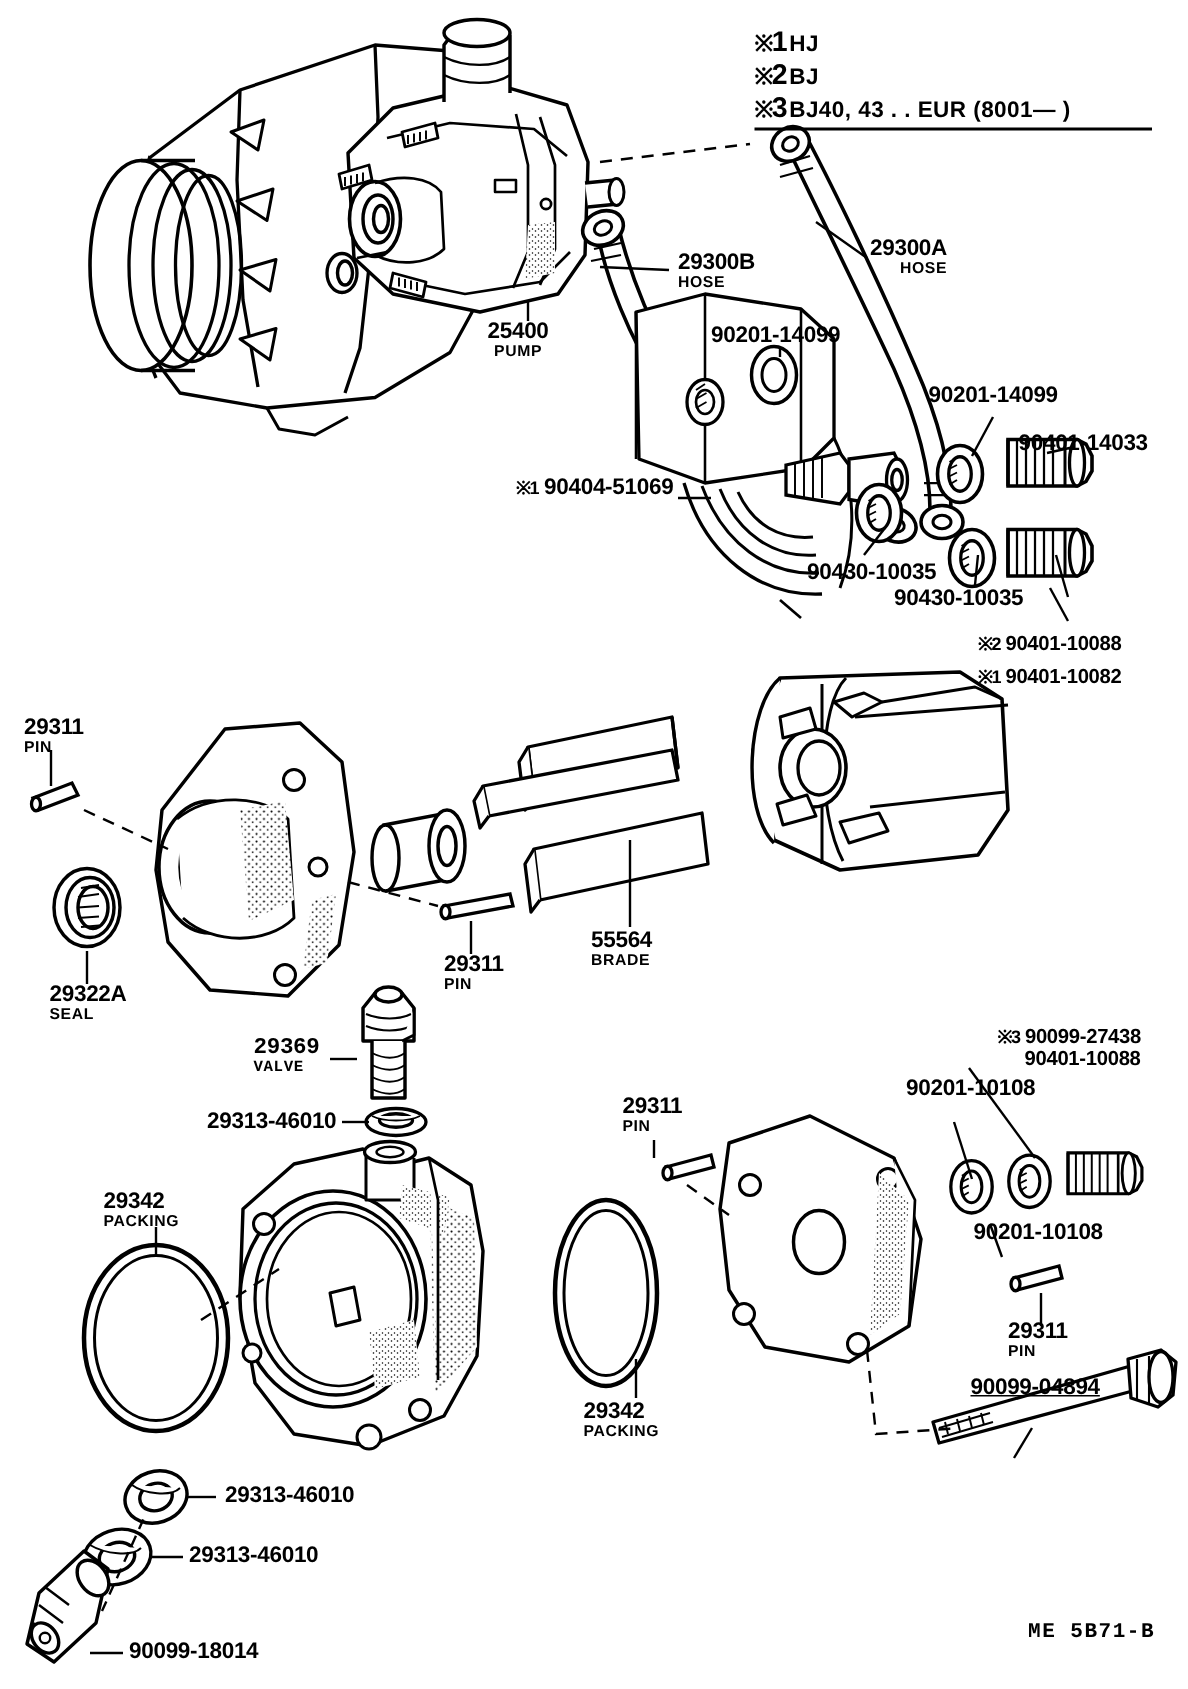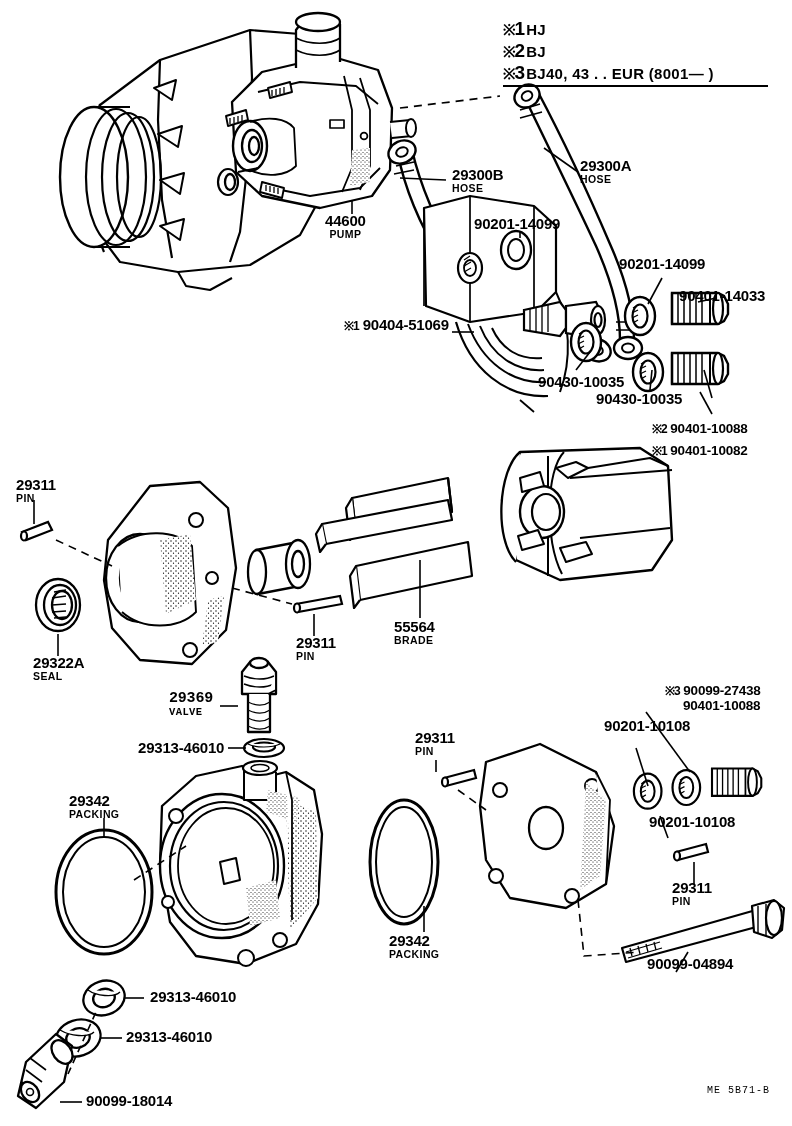--- a/index.html
+++ b/index.html
@@ -35,21 +35,21 @@
   }
   .legend .mk{font-size:15px;letter-spacing:-1px;}
   .legend .idx{font-size:19px;font-weight:bold;margin-right:1px;}
   .legend .txt{font-size:15px;letter-spacing:0.3px;}
   .legend .rule{
     border-bottom:2px solid #000;width:265px;margin-top:1px;
   }
   .footer{
     position:absolute;right:22px;bottom:30px;
     font-family:"Liberation Mono", monospace;
-    font-size:10px;font-weight:normal;letter-spacing:1px;
+    font-size:14px;font-weight:bold;letter-spacing:1px;
   }
   .mkinline{font-size:12px;letter-spacing:-1px;}
 </style>
 </head>
 <body>
 
 <div id="page">
 
   <svg id="artwork" viewBox="0 0 792 1126" xmlns="http://www.w3.org/2000/svg">
     <defs>
@@ -432,30 +432,30 @@
     </div>
     <div class="row">
       <span class="mk">※</span>
       <span class="idx">3</span>
       <span class="txt">BJ40, 43 . . EUR (8001—        )</span>
     </div>
     <div class="rule"></div>
   </div>
 
   <div class="lbl ctr" style="left:325px;top:213px;">
-    <span class="num">44600</span>
+    <span class="num">25400</span>
     <span class="sub">PUMP</span>
   </div>
 
   <div class="lbl" style="left:452px;top:167px;">
     <span class="num">29300B</span>
     <span class="sub">HOSE</span>
   </div>
 
-  <div class="lbl" style="left:580px;top:158px;">
+  <div class="lbl" style="left:580px;top:158px;text-align:right;">
     <span class="num">29300A</span>
     <span class="sub">HOSE</span>
   </div>
 
   <div class="lbl" style="left:474px;top:216px;">
     <span class="num">90201-14099</span>
   </div>
 
   <div class="lbl" style="left:619px;top:256px;">
     <span class="num">90201-14099</span>
@@ -541,21 +541,21 @@
 
   <div class="lbl" style="left:649px;top:814px;">
     <span class="num">90201-10108</span>
   </div>
 
   <div class="lbl" style="left:672px;top:880px;">
     <span class="num">29311</span>
     <span class="sub">PIN</span>
   </div>
 
-  <div class="lbl" style="left:647px;top:956px;">
+  <div class="lbl" style="left:647px;top:917px;text-decoration:underline;">
     <span class="num">90099-04894</span>
   </div>
 
   <div class="lbl" style="left:150px;top:989px;">
     <span class="num">29313-46010</span>
   </div>
 
   <div class="lbl" style="left:126px;top:1029px;">
     <span class="num">29313-46010</span>
   </div>

